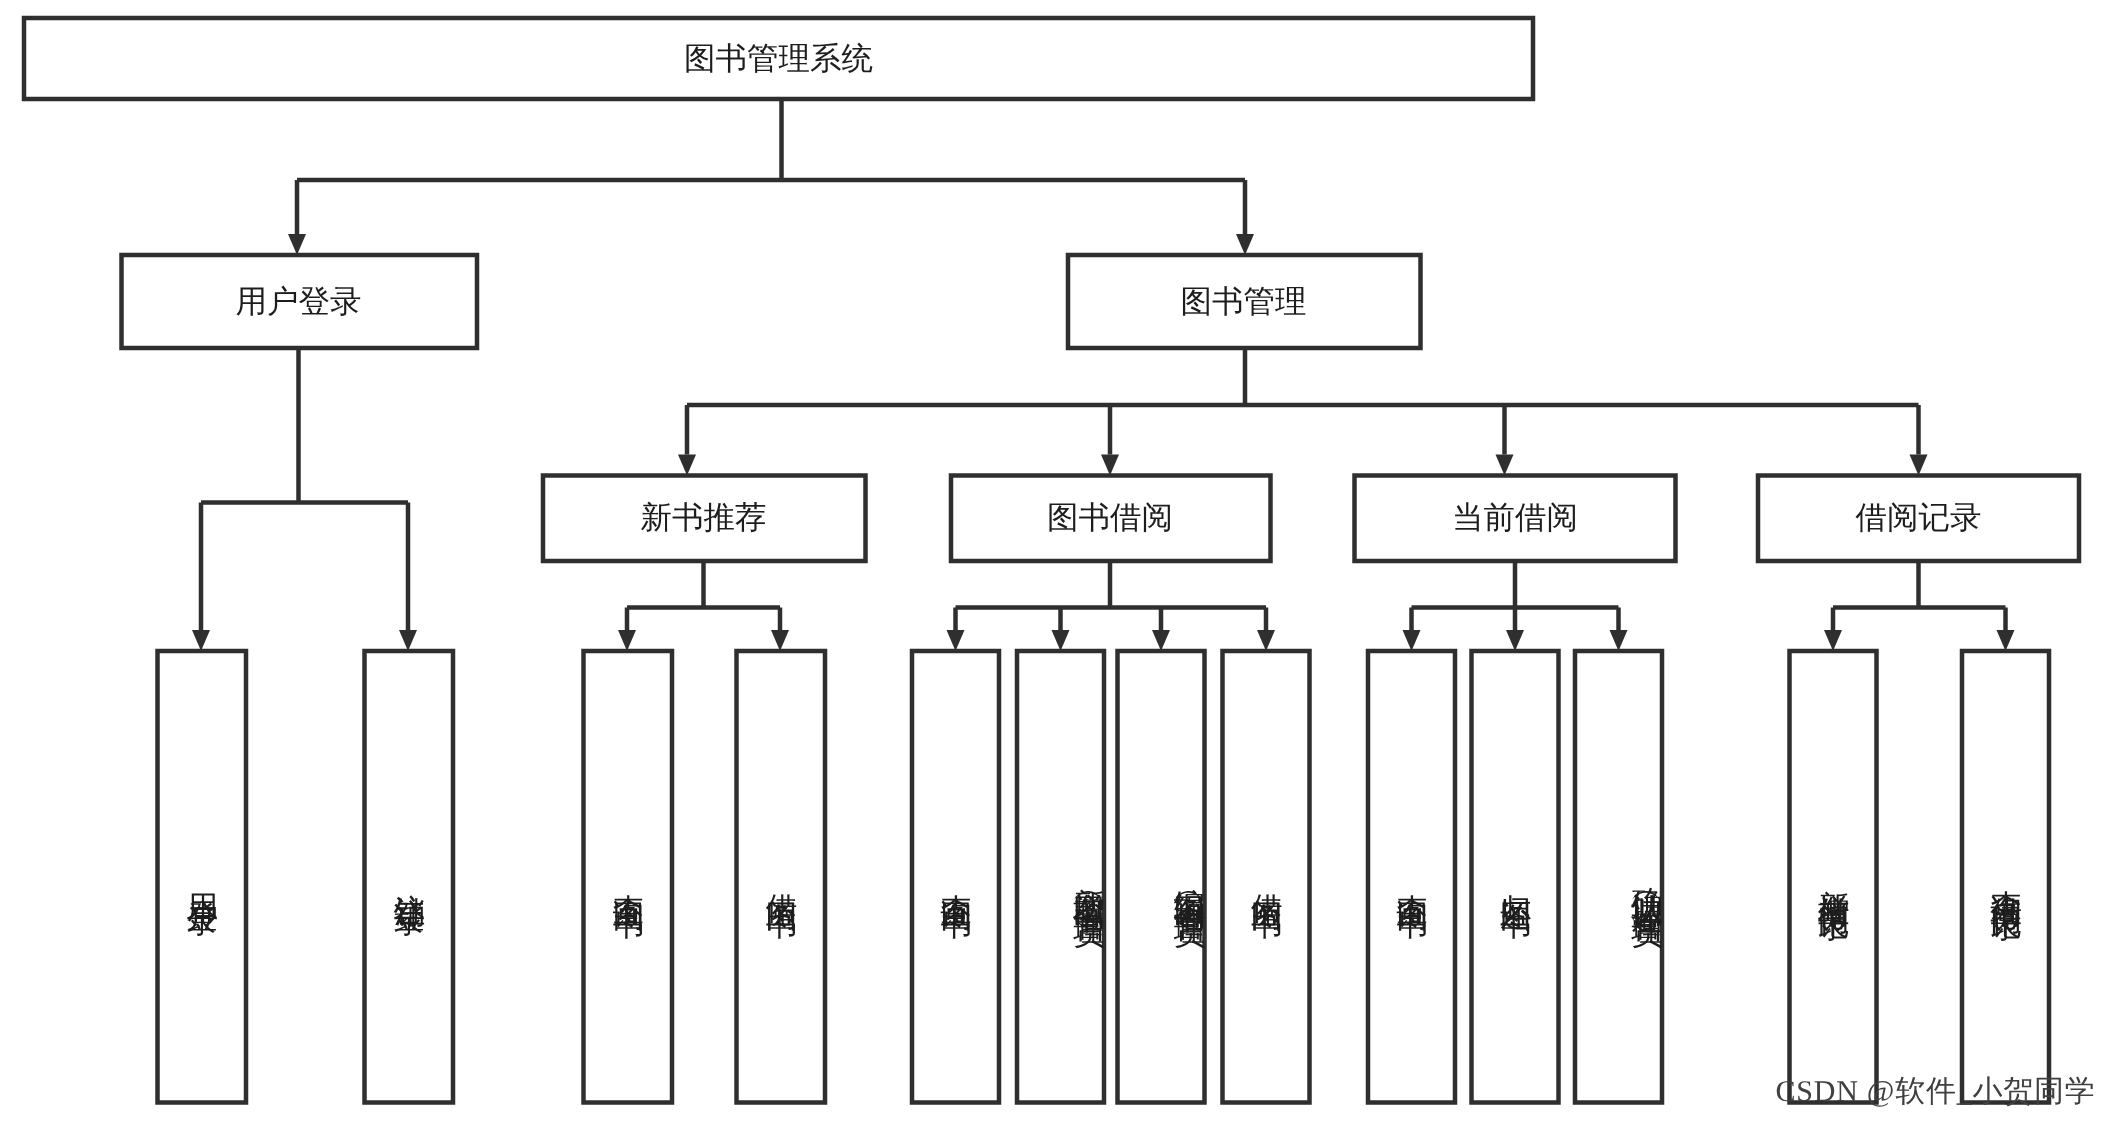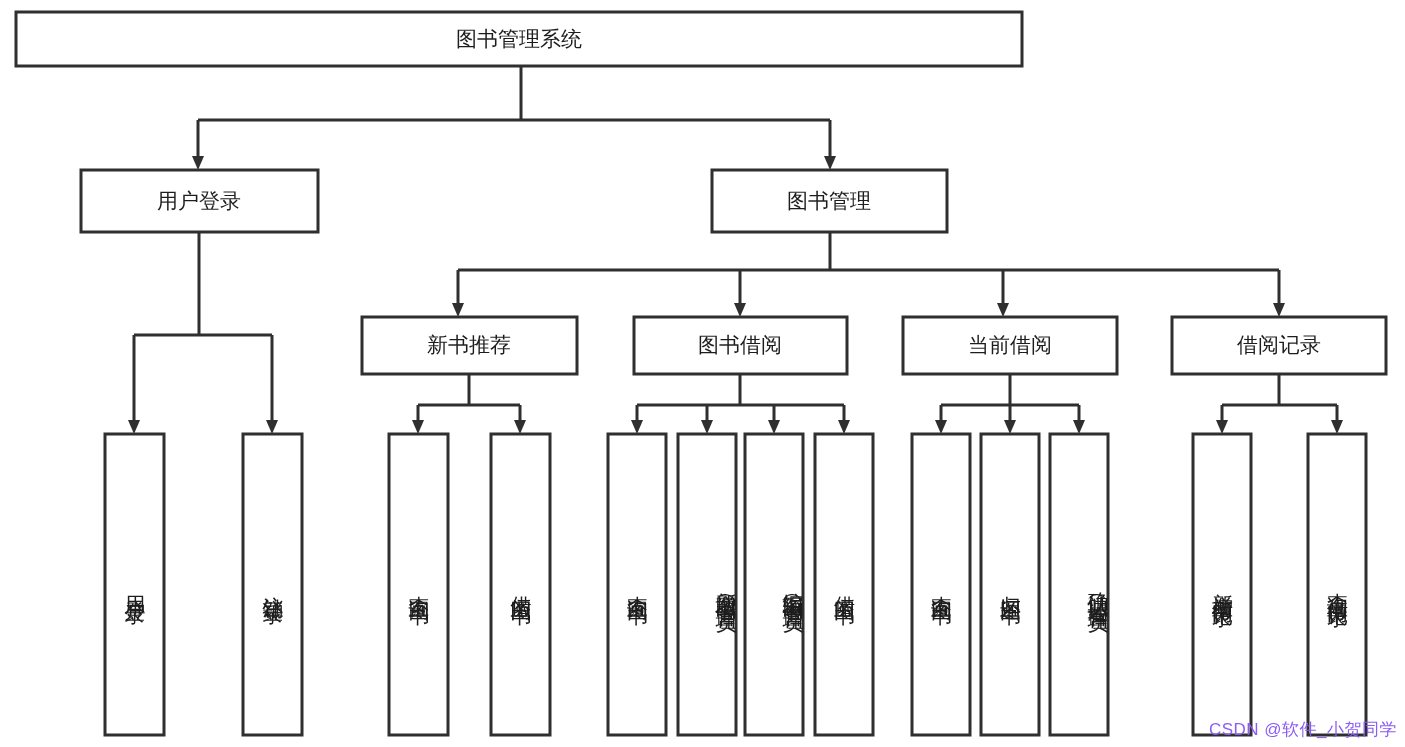--- a/index.html
+++ b/index.html
@@ -67,23 +67,23 @@
   }
   .vlabel.top {
     display: flex;
     align-items: flex-start;
     justify-content: center;
   }
   #watermark {
     position: absolute;
     right: 8px;
     bottom: 6px;
-    font-family: Liberation Sans, sans-serif;
-    font-size: 17px;
-    color: #8b5cf6;
+    font-family: Liberation Serif, serif;
+    font-size: 20px;
+    color: #404040;
     letter-spacing: 0.5px;
     white-space: nowrap;
   }
 </style>
 </head>
 <body>
 
 <div id="diagram-root">
 
   <svg id="flow" viewBox="0 0 1405 747">

